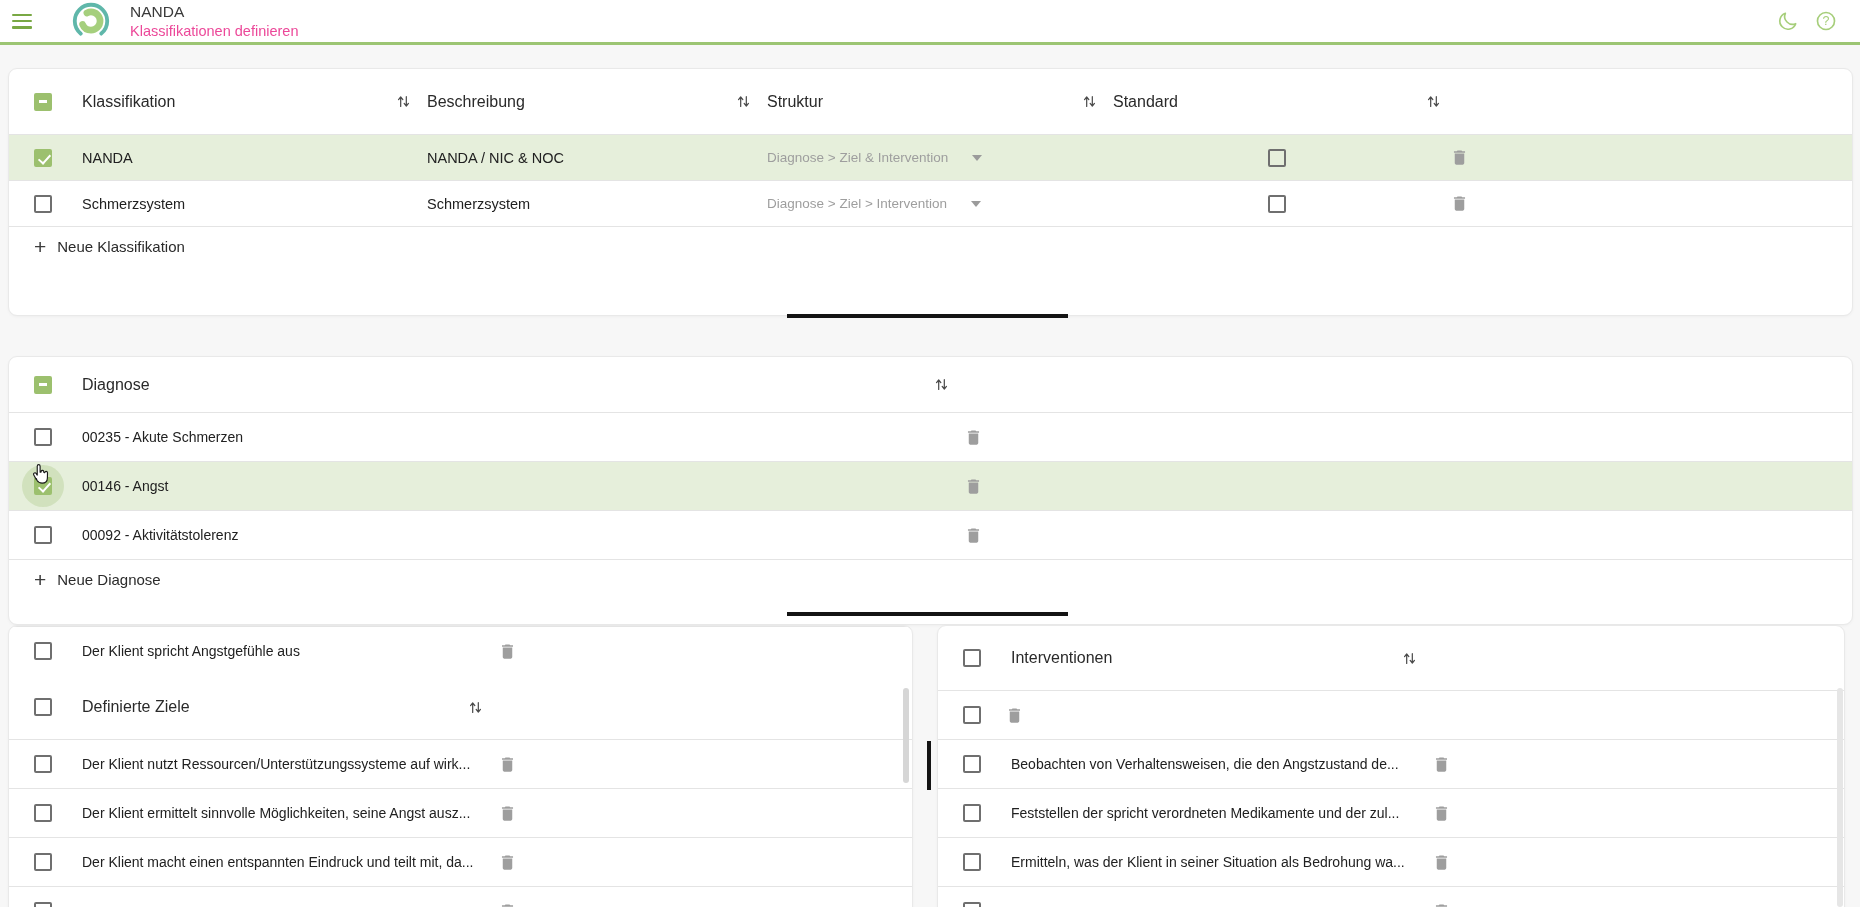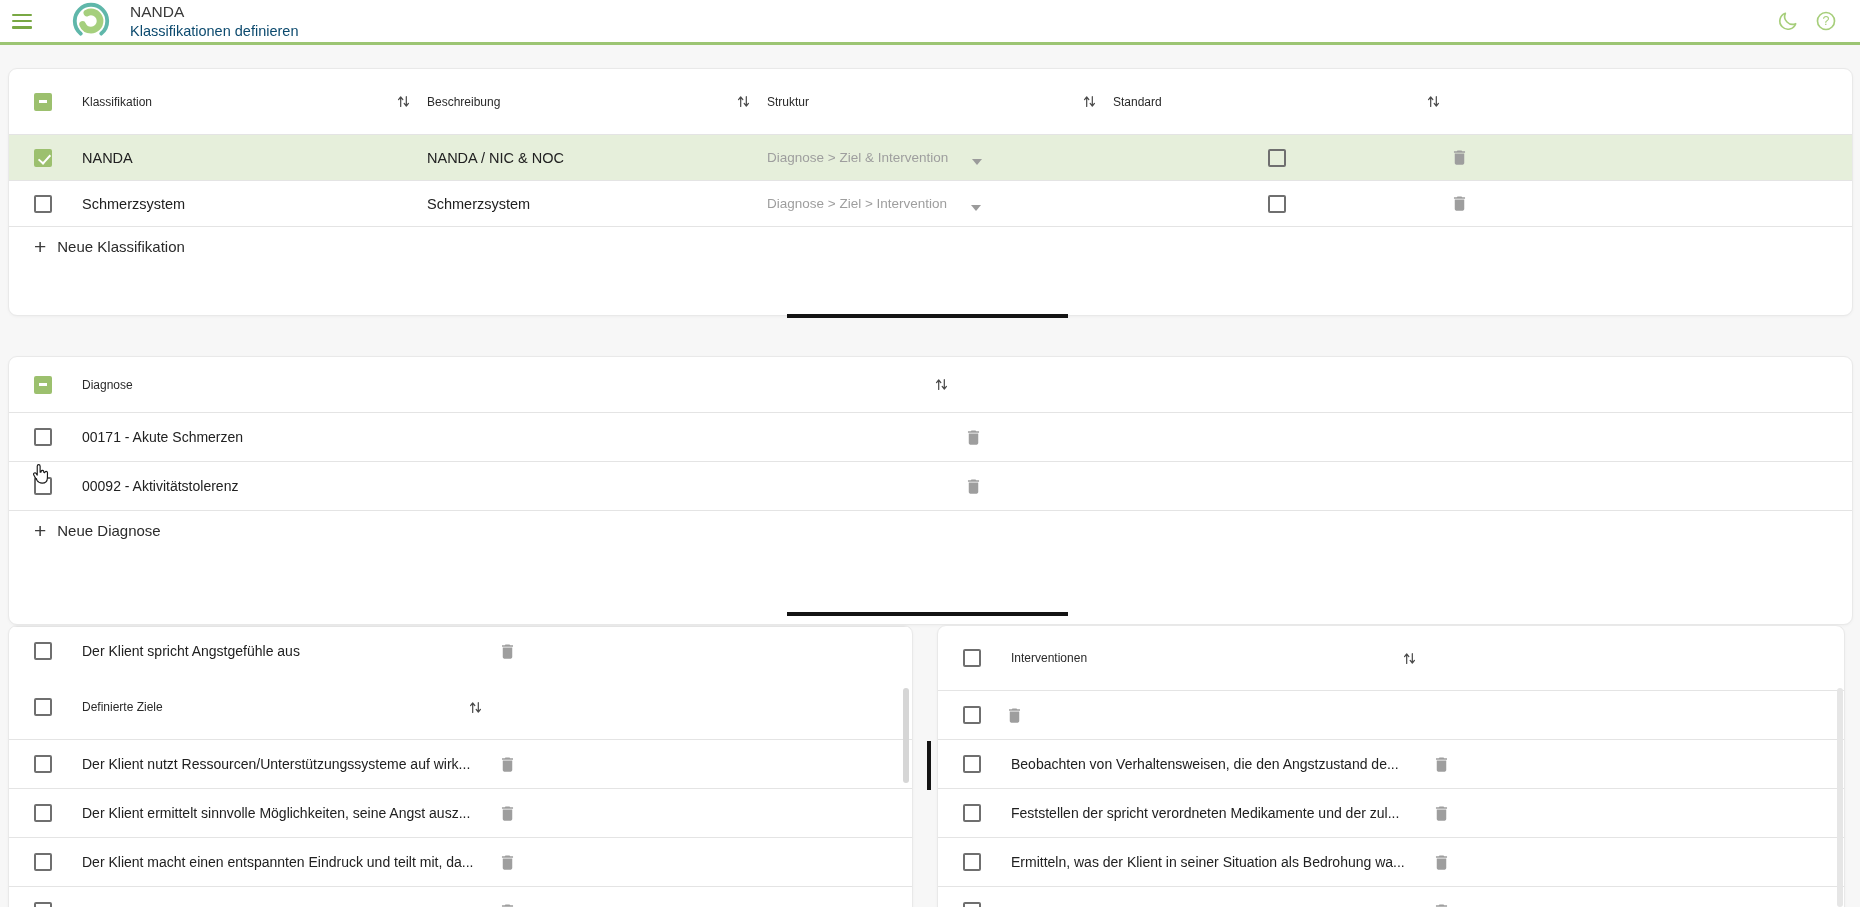--- a/index.html
+++ b/index.html
@@ -22,21 +22,21 @@
   .appbar{
     position:absolute;left:0;top:0;width:1860px;height:45px;
     background:#fff;border-bottom:3px solid #9CC573;
     display:flex;align-items:center;
   }
   .burger{width:20px;height:15px;display:flex;flex-direction:column;justify-content:space-between;margin-left:12px;cursor:pointer}
   .burger i{display:block;height:2.5px;background:#79A844;border-radius:1px}
   .logo{margin-left:38px;width:42px;height:42px;display:flex;align-items:center;justify-content:center}
   .titles{margin-left:18px;display:flex;flex-direction:column;justify-content:center;line-height:1.25}
   .title{font-size:15.5px;font-weight:500;color:#3a3a3a}
-  .subtitle{font-size:14.5px;color:#0c4a6e}
+  .subtitle{font-size:14.5px;color:#ec4899}
   .appbar-right{margin-left:auto;display:flex;align-items:center;gap:16px;padding-right:23px}
   .hicon{width:22px;height:22px;display:flex;align-items:center;justify-content:center;cursor:pointer;position:relative}
   .help-q{position:absolute;left:0;top:0;width:22px;height:22px;display:flex;align-items:center;justify-content:center;
     font-size:12.5px;color:var(--icongreen);font-weight:500}
   
   .card{position:absolute;background:#fff;border:1px solid #e9e9e9;border-radius:9px;box-shadow:0 1px 3px rgba(0,0,0,.04)}
   #panel-class{left:8px;top:68px;width:1845px;height:248px}
   #panel-diag {left:8px;top:356px;width:1845px;height:269px}
   #panel-goals{left:8px;top:625px;width:905px;height:330px;overflow:hidden}
   #panel-int  {left:937px;top:625px;width:908px;height:330px;overflow:hidden}
@@ -47,23 +47,23 @@
   .g-int  {display:grid;grid-template-columns:65px 427px 1fr;align-items:center}
   .hdr65{height:65px}.hdr55{height:55px}.hdr64{height:64px}
   .r46{height:46px;border-top:1px solid var(--line)}
   .r49{height:49px;border-top:1px solid var(--line)}
   .sel{background:var(--hl)}
   
   .cbcell{padding-left:25px;display:flex;align-items:center;position:relative;height:100%}
   .lbl{padding-left:8px;font-size:14.5px;color:var(--txt);white-space:nowrap;overflow:hidden}
   .lbl.sm{font-size:14px}
   .hcell{padding-left:8px;padding-right:8px;display:flex;align-items:center;justify-content:space-between;
-         font-size:12px;color:#2a2a2a;white-space:nowrap}
+         font-size:16px;color:#2a2a2a;white-space:nowrap}
   .hcell.pr0{padding-right:0}.hcell.pr14{padding-right:14px}.hcell.pr13{padding-right:13px}
-  .structsel{display:flex;align-items:flex-end;gap:24px;font-size:13.5px;color:var(--gray);cursor:pointer;padding-left:8px;white-space:nowrap}
+  .structsel{display:flex;align-items:center;gap:24px;font-size:13.5px;color:var(--gray);cursor:pointer;padding-left:8px;white-space:nowrap}
   .stdcell{display:flex;justify-content:center;align-items:center}
   .trashcell{display:flex;align-items:center;height:100%}
   .ml1{margin-left:1px}.ml2{margin-left:2px}.ml15{margin-left:15px}
   .addrow{height:40px;display:flex;align-items:center;padding-left:25px;gap:11px;font-size:15px;
           color:#2b2b2b;border-top:1px solid var(--line);cursor:pointer}
   .plus{font-size:21px;color:#3d3d3d;line-height:1;font-weight:400}
   
   .cb{width:18px;height:18px;border:2px solid #6f6f6f;border-radius:2px;flex:0 0 auto;cursor:pointer;position:relative;background:#fff}
   .sel .cb{background:transparent}
   .cb.checked{background:var(--green);border-color:var(--green)}
@@ -235,30 +235,44 @@
           </svg>
         </span>
       </div>
     <div></div>
   </div>
 
   <div class="g-diag r49">
     <div class="cbcell">
         <span class="cb"></span>
       </div>
-    <div class="lbl sm">00171 - Akute Schmerzen</div>
+    <div class="lbl sm">00235 - Akute Schmerzen</div>
     <div class="trashcell">
         <span class="icon ml15">
           <svg viewBox="0 0 24 24" width="19" height="19" fill="#9e9e9e">
             <path d="M6 19c0 1.1.9 2 2 2h8c1.1 0 2-.9 2-2V7H6v12zM19 4h-3.5l-1-1h-5l-1 1H5v2h14V4z"></path>
           </svg>
         </span>
       </div>
   </div>
 
+  <div class="g-diag r49 sel">
+    <div class="cbcell">
+      <span class="ripple"></span>
+      <span class="cb checked"></span>
+    </div>
+    <div class="lbl sm">00146 - Angst</div>
+    <div class="trashcell">
+        <span class="icon ml15">
+          <svg viewBox="0 0 24 24" width="19" height="19" fill="#9e9e9e">
+            <path d="M6 19c0 1.1.9 2 2 2h8c1.1 0 2-.9 2-2V7H6v12zM19 4h-3.5l-1-1h-5l-1 1H5v2h14V4z"></path>
+          </svg>
+        </span>
+      </div>
+  </div>
 
   <div class="g-diag r49">
     <div class="cbcell">
         <span class="cb"></span>
       </div>
     <div class="lbl sm">00092 - Aktivitätstolerenz</div>
     <div class="trashcell">
         <span class="icon ml15">
           <svg viewBox="0 0 24 24" width="19" height="19" fill="#9e9e9e">
             <path d="M6 19c0 1.1.9 2 2 2h8c1.1 0 2-.9 2-2V7H6v12zM19 4h-3.5l-1-1h-5l-1 1H5v2h14V4z"></path>

